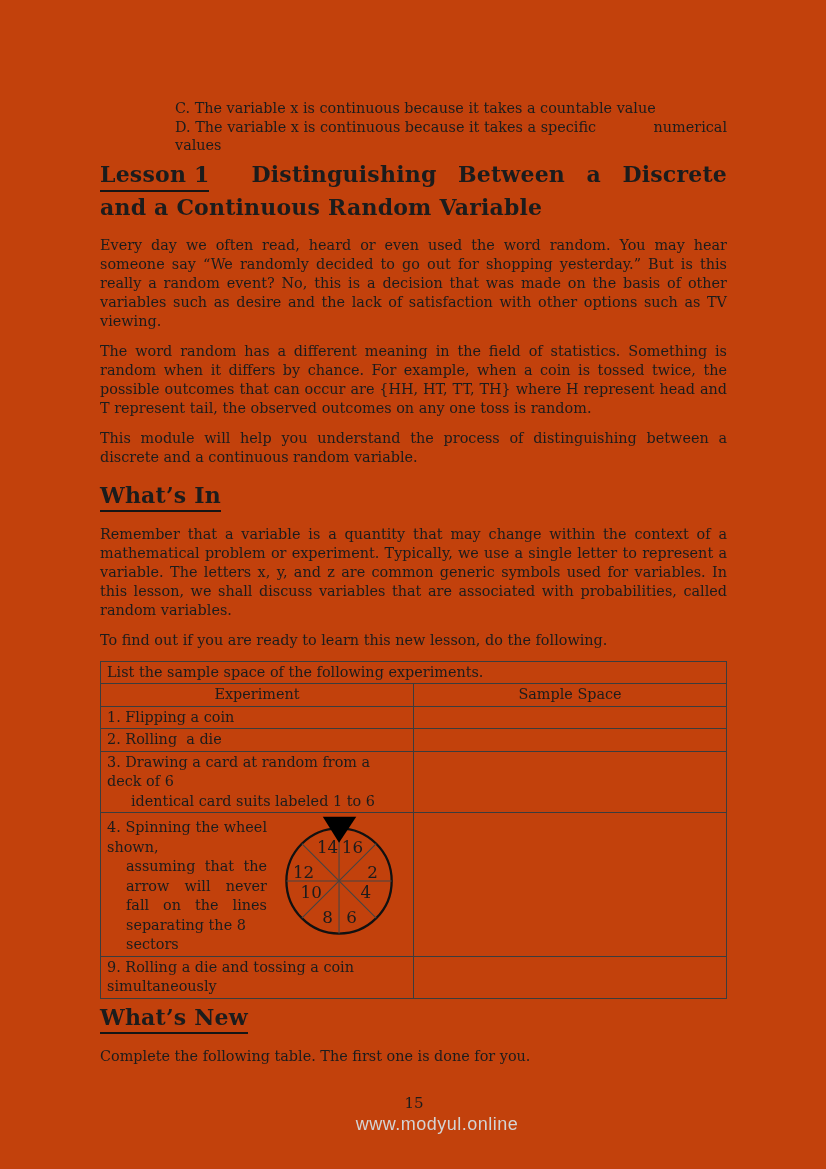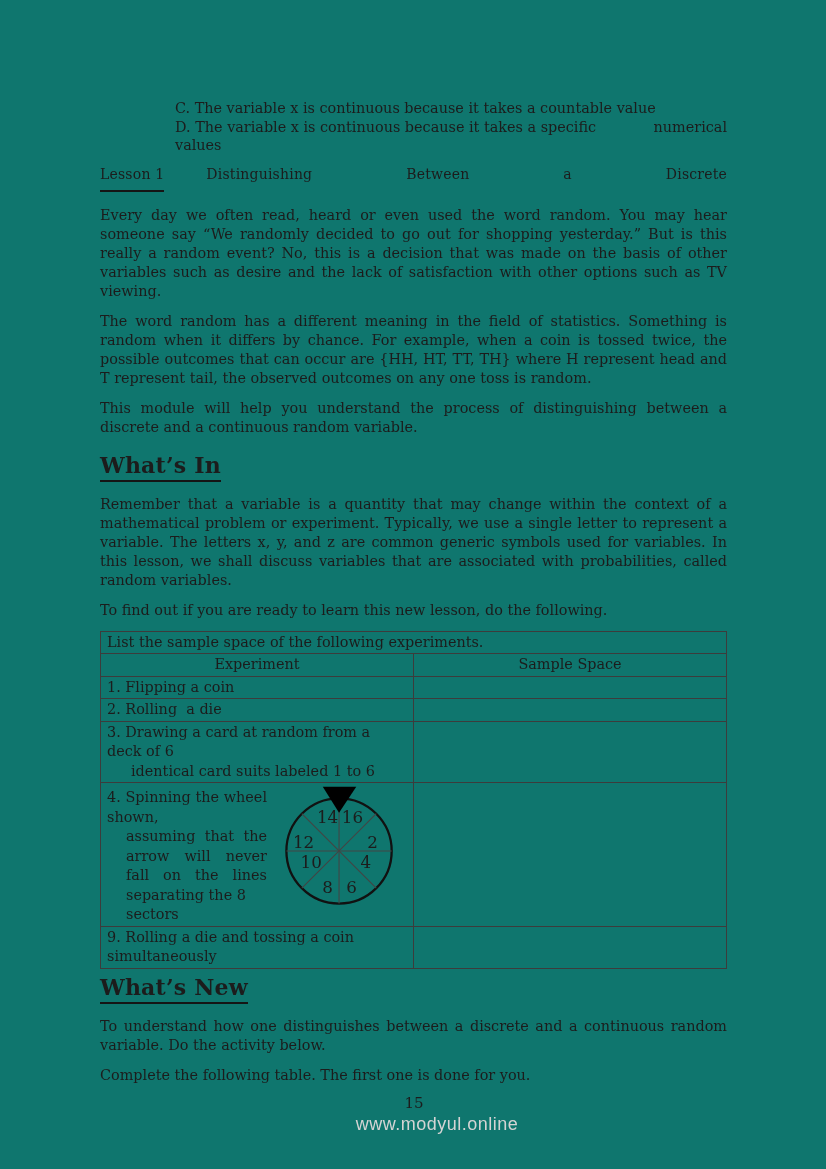--- a/index.html
+++ b/index.html
@@ -1,33 +1,33 @@
 <!DOCTYPE html>
 <html><head>
 <meta charset="utf-8">
 <style>
   html,body { margin:0; padding:0; background:#e8e8e8; }
   .page {
     position:relative;
     width:826px; height:1169px;
     margin:0 auto;
-    background:#0f766e;
+    background:#c2410c;
     font-family:"DejaVu Serif", serif;
     color:#1c1c1c;
     overflow:hidden;
   }
   .content { position:absolute; left:100px; top:99px; width:627px; }
 
   
   .options { margin-left:75px; width:552px; font-size:14.4px; line-height:18.5px; }
   .opt-line { text-align:left; }
   .opt-line-split { display:flex; justify-content:space-between; }
 
   
-  .lesson-head { margin:4px 0 14px 0; font-weight:normal; font-size:14px; line-height:30px; letter-spacing:0.2px; }
+  .lesson-head { margin:4px 0 14px 0; font-weight:bold; font-size:22px; line-height:30px; letter-spacing:0.2px; }
   .lesson-line1 { display:flex; }
   .lesson-label { white-space:nowrap; border-bottom:2.5px solid #151515; padding-bottom:1px; }
   .lesson-title1 { flex:1; margin-left:42px; text-align:justify; text-align-last:justify; }
 
   .para { text-align:justify; font-size:14.4px; line-height:19px; margin:0 0 11px 0; }
   .para:last-child { margin-bottom:0; }
 
   .sec-head { font-size:22px; font-weight:bold; margin:15px 0 13px 0; letter-spacing:0.2px; }
   .sec-head .ul { display:inline-block; border-bottom:2.5px solid #151515; padding-bottom:2px; }
   .sec-head-tight { margin-top:5px; }
@@ -69,20 +69,21 @@
         <span>numerical</span>
       </div>
       <div class="opt-line">values</div>
     </div>
 
     <div class="lesson-head">
       <div class="lesson-line1">
         <span class="lesson-label">Lesson 1</span>
         <span class="lesson-title1">Distinguishing Between a Discrete</span>
       </div>
+      <div class="lesson-line2">and a Continuous Random Variable</div>
     </div>
 
     <p class="para">Every day we often read, heard or even used the word random. You may hear someone say “We randomly decided to go out for shopping yesterday.” But is this really a random event? No, this is a decision that was made on the basis of other variables such as desire and the lack of satisfaction with other options such as TV viewing.</p>
     <p class="para">The word random has a different meaning in the field of statistics. Something is random when it differs by chance. For example, when a coin is tossed twice, the possible outcomes that can occur are {HH, HT, TT, TH} where H represent head and T represent tail, the observed outcomes on any one toss is random.</p>
     <p class="para">This module will help you understand the process of distinguishing between a discrete and a continuous random variable.</p>
 
     <div class="sec-head">
       <span class="ul">What’s In</span>
     </div>
     <p class="para">Remember that a variable is a quantity that may change within the context of a mathematical problem or experiment. Typically, we use a single letter to represent a variable. The letters x, y, and z are common generic symbols used for variables. In this lesson, we shall discuss variables that are associated with probabilities, called random variables.</p>
@@ -144,20 +145,19 @@
       <tr>
         <td class="col-exp">9. Rolling a die and tossing a coin simultaneously</td>
         <td class="col-ss"></td>
       </tr>
     </tbody>
       </table>
 
     <div class="sec-head sec-head-tight">
       <span class="ul">What’s New</span>
     </div>
-    <p class="para">To understand how one distinguishes between a discrete and a continuous random variable. Do the activity below.</p>
     <p class="para">Complete the following table. The first one is done for you.</p>
 
   </div>
 
   <div class="page-num">15</div>
   <div class="watermark">www.modyul.online</div>
 </div>
 
 </body></html>

